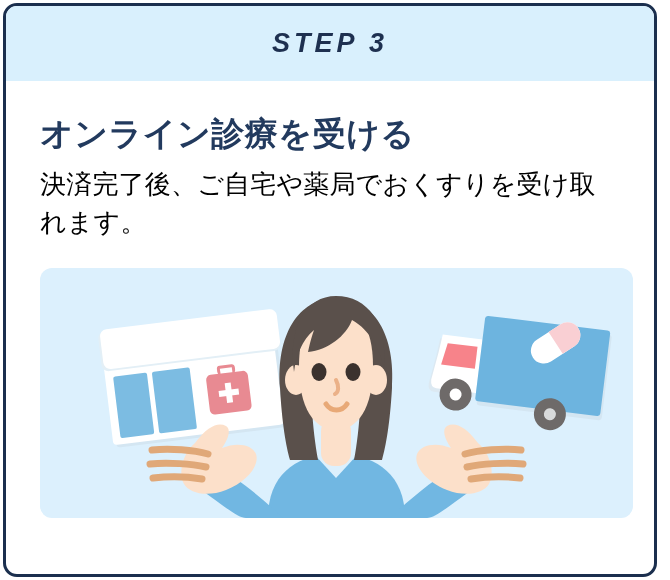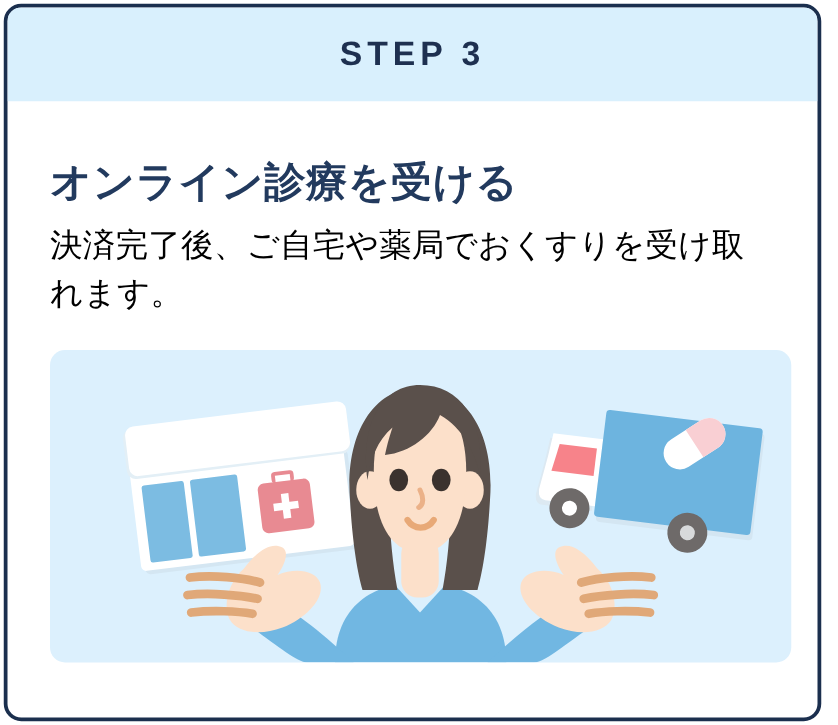--- a/index.html
+++ b/index.html
@@ -33,24 +33,25 @@
     display: flex;
     align-items: center;
     justify-content: center;
   }
   .step-label {
     color: #1E3050;
     font-size: 27px;
     font-weight: bold;
     letter-spacing: 4px;
     line-height: 1;
+    font-style: italic;
   }
 
   .card-body {
-    padding: 12px 34px;
+    padding: 0 34px;
   }
 
   .headline {
     margin: 0;
     padding-top: 32px;
     color: #223A5E;
     font-size: 33px;
     font-weight: bold;
     line-height: 1.25;
     letter-spacing: 0.5px;

